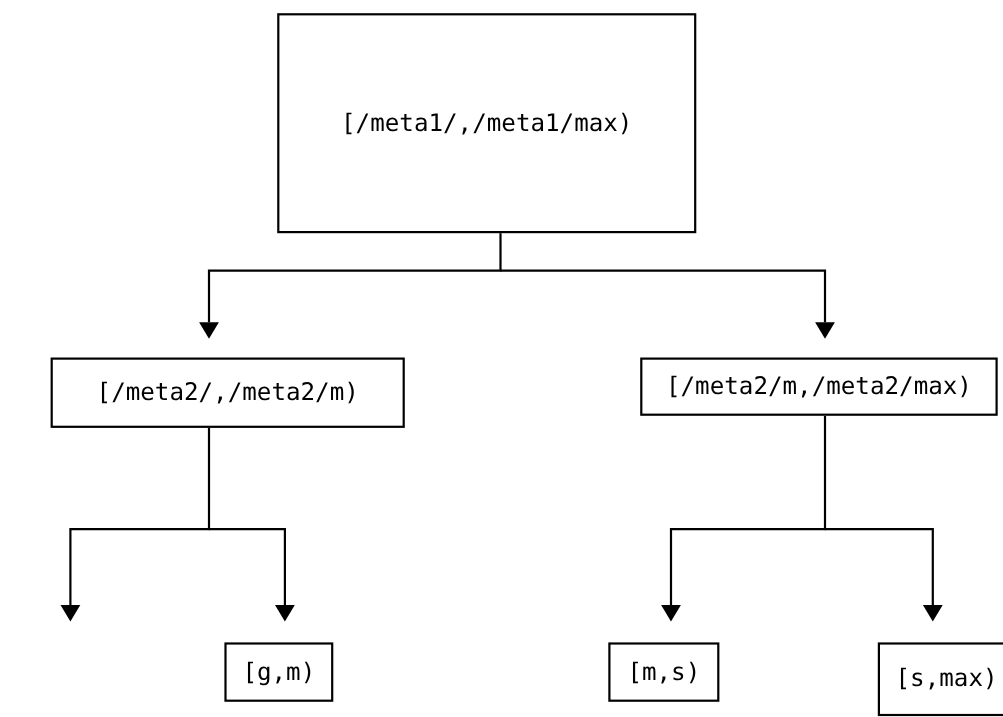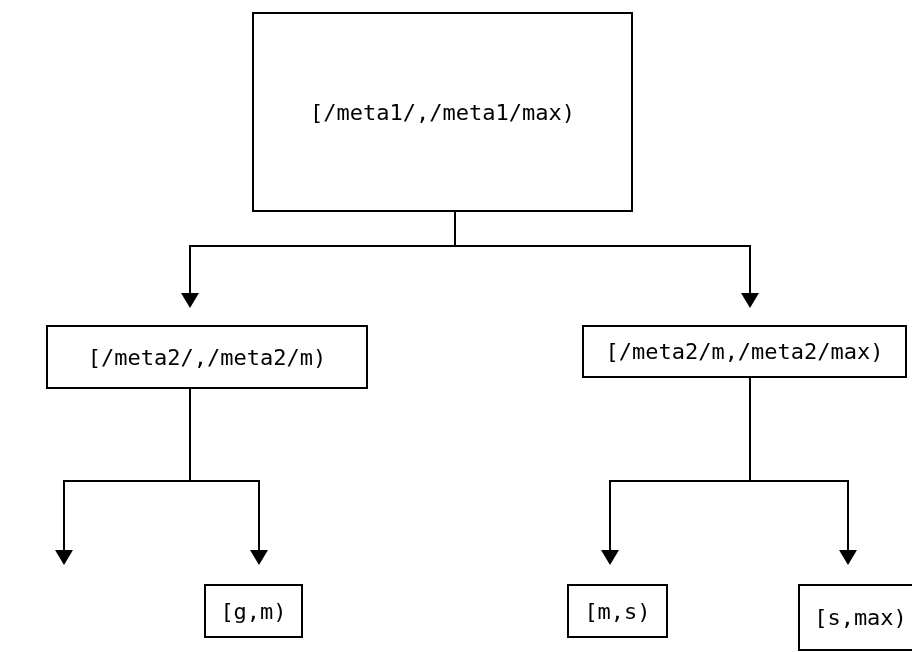--- a/index.html
+++ b/index.html
@@ -41,21 +41,21 @@
     justify-content: center;
     color: #000000;
     font-size: 22px;
     white-space: nowrap;
   }
   .node-root       { left: 252px; top: 12px;  width: 381px; height: 200px; }
   .node-meta2-low  { left: 9px;  top: 325px; width: 322px; height: 64px; margin-left: 37px; }
   .node-meta2-high { left: 582px; top: 325px; width: 325px; height: 53px; }
   .node-leaf-ag    { left: 8px;   top: 584px; width: 99px;  height: 54px; }
   .node-leaf-gm    { left: 204px; top: 584px; width: 99px;  height: 54px; justify-content: center; }
-  .node-leaf-ms    { left: 567px; top: 584px; width: 101px; height: 54px; }
+  .node-leaf-ms    { left: 553px; top: 584px; width: 101px; height: 54px; }
   .node-leaf-smax  { left: 798px; top: 584px; width: 125px; height: 67px; }
 </style>
 </head>
 <body>
 
 <div class="canvas">
 
   <svg class="connectors" viewBox="0 0 912 652" xmlns="http://www.w3.org/2000/svg">
     <g>
       <polyline class="edge-line" points="455,171 455,246 190,246 190,293"></polyline>

